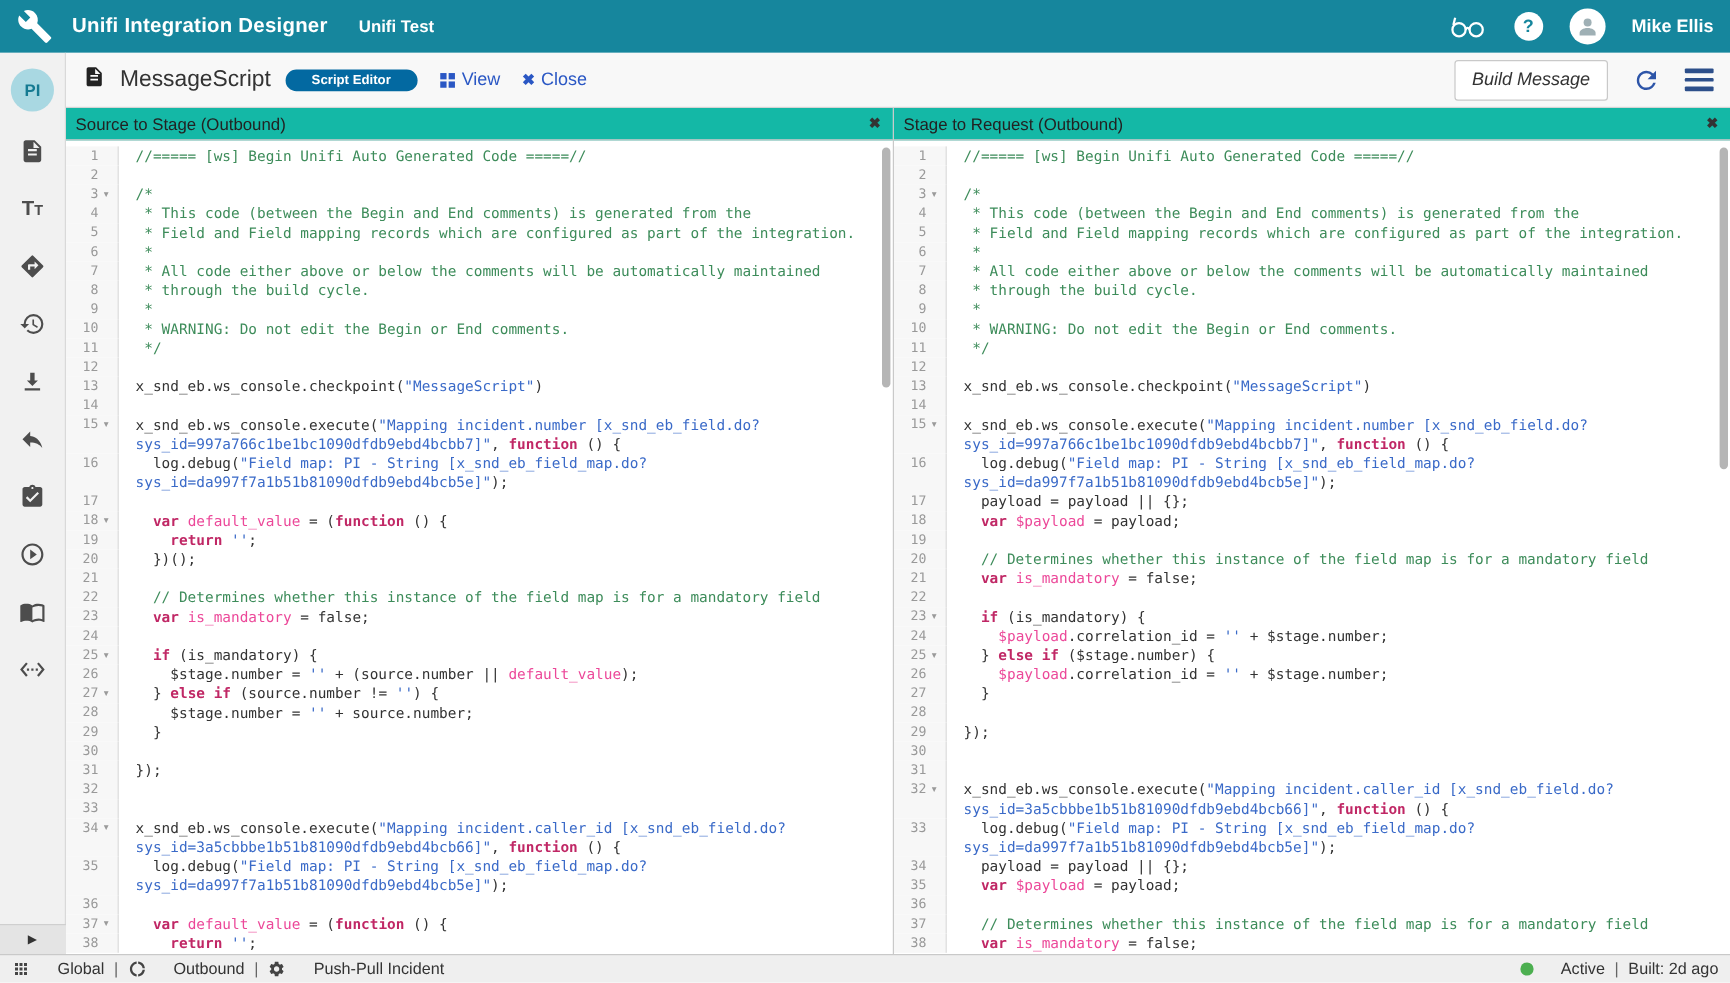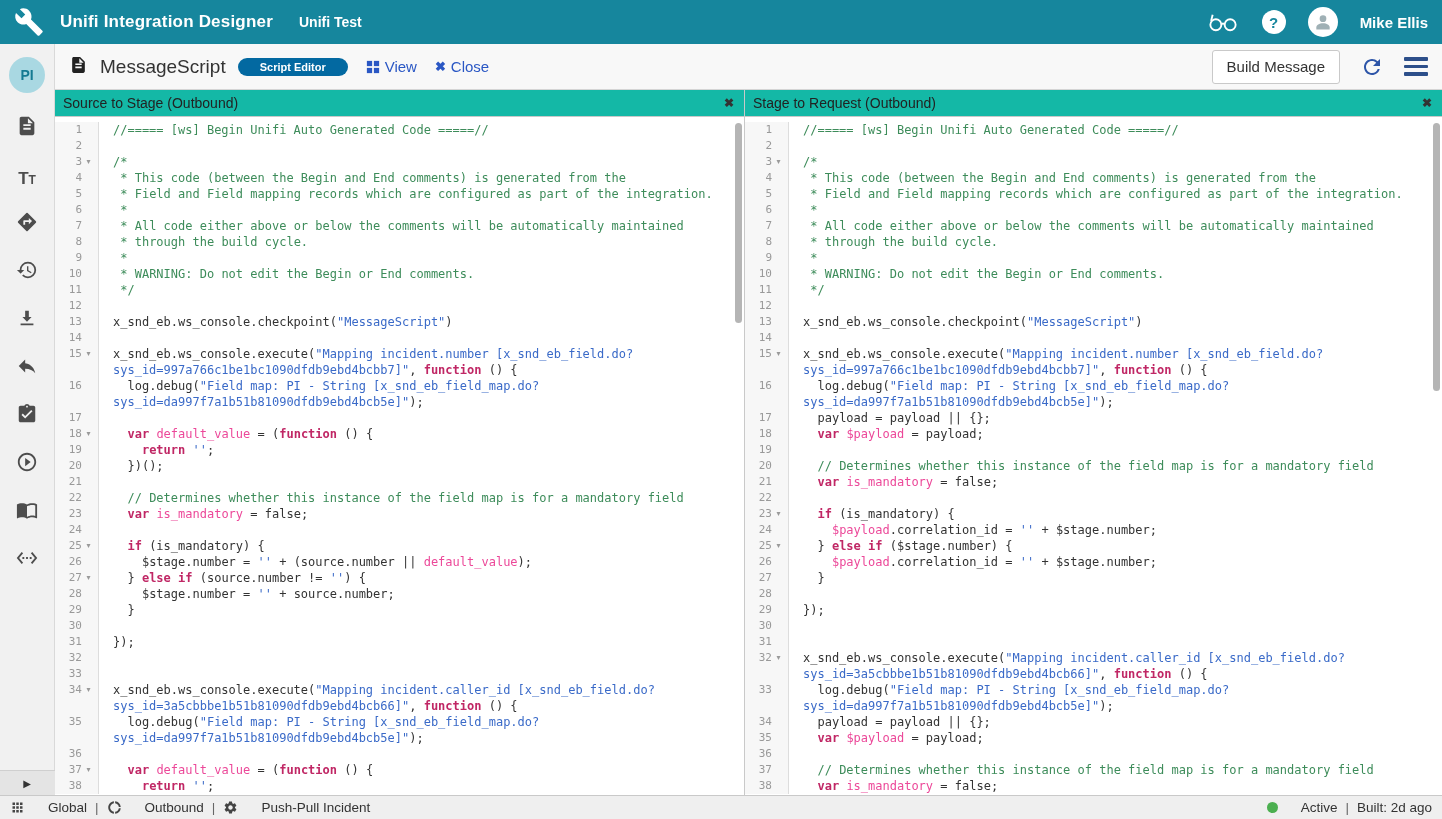--- a/index.html
+++ b/index.html
@@ -24,41 +24,41 @@
   .main { display:flex; height:751px; }
 
   
   .sidebar { width:55px; background:#f1f1f1; border-right:1px solid #d9d9d9;
              display:flex; flex-direction:column; align-items:center;justify-content:center; }
   .pi-avatar { width:36px; height:36px; border-radius:50%; background:#a9d8e2; color:#157a92;
                font-weight:700; font-size:14px; display:flex; align-items:center; justify-content:center;
                margin-top:13px; }
   .side-icons { display:flex; flex-direction:column; align-items:center; margin-top:22px; gap:26px; flex:1; }
   .side-icons svg { width:22px; height:22px; fill:#4d4d4d; }
-  .tt-icon { color:#4d4d4d; font-weight:700; font-size:17px; line-height:32px; height:22px; }
+  .tt-icon { color:#4d4d4d; font-weight:700; font-size:17px; line-height:22px; height:22px; }
   .tt-icon .small { font-size:12px; }
   .side-expand { width:55px; height:25px; background:#e4e4e4; border-top:1px solid #cfcfcf;
                  display:flex; align-items:center; justify-content:center; color:#333; font-size:10px; }
 
   
   .content { flex:1; display:flex; flex-direction:column; min-width:0; }
 
   
   .doc-header { height:46px; background:#f8f8f8; border-bottom:1px solid #d5d5d5;
                 display:flex; align-items:center; padding:0 14px 0 14px; }
   .doc-icon svg { width:19px; height:22px; fill:#222; }
   .doc-title { font-size:19px; color:#333; margin-left:12px; }
   .badge { background:#0369a1; color:#fff; font-size:11px; font-weight:700; border-radius:10px;
            padding:3px 22px; margin-left:12px; }
   .hlink { color:#2a57c4; font-size:15px; margin-left:18px; display:flex; align-items:center; gap:5px; cursor:pointer; }
   .hlink svg { width:14px; height:14px; fill:#2a57c4; }
   .hlink .x { font-size:13px; font-weight:700; }
   .doc-header .spacer { flex:1; }
   .btn { height:34px; padding:0 14px; font-size:15px; border-radius:3px; border:1px solid #c9c9c9;
-         background:#fff; color:#333; cursor:pointer; font-family:inherit; }
+         background:#fff; color:#333; cursor:pointer; font-family:inherit;font-style:italic; }
   .btn.red { background:#df5b5b; border-color:#df5b5b; color:#fff; }
   .btn.teal { background:#17839b; border-color:#17839b; color:#fff; }
   .btn + .btn.joined { margin-left:-1px; border-radius:0 3px 3px 0; }
   .btn-group { display:flex; margin-left:8px; }
   .icon-btn { background:none; border:none; cursor:pointer; margin-left:20px; display:flex; align-items:center; }
   .icon-btn svg { width:24px; height:24px; fill:#2d55a8; }
   .menu-icon { display:flex; flex-direction:column; gap:4px; }
   .menu-icon span { display:block; width:24px; height:3.5px; background:#2d4f8a; border-radius:1px; }
 
   

